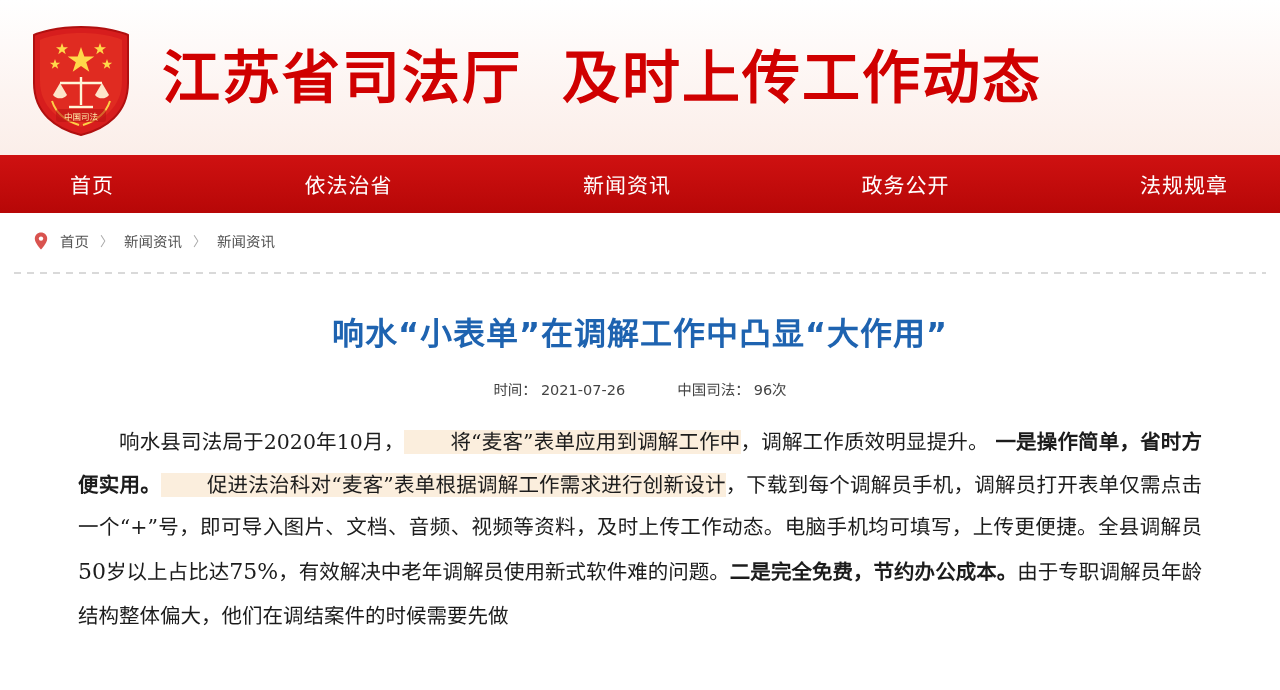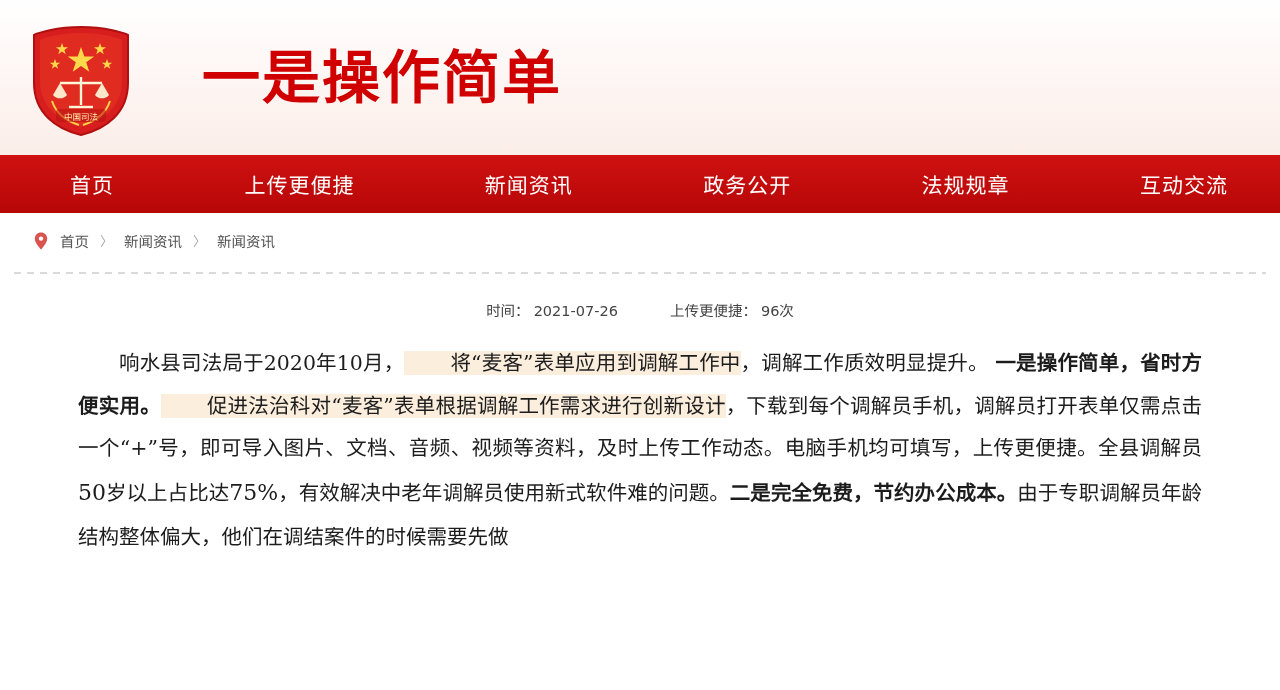--- a/index.html
+++ b/index.html
@@ -209,60 +209,61 @@
           <path d="M30 80 C34 92 44 100 57 104"></path>
           <path d="M88 80 C84 92 74 100 61 104"></path>
         </g>
 
         <rect x="34" y="88" width="50" height="13" rx="3" fill="#b81313" opacity="0.55"></rect>
         <text x="59" y="98.5" font-size="8.5" text-anchor="middle" fill="#ffe9a8" font-family="DejaVu Sans, sans-serif">中国司法</text>
       </svg>
     </div>
 
     <div class="site-title">
-      <span class="t2">一是操作简单</span>
+      <span class="t1">江苏省司法厅</span>
+      <span class="t2">及时上传工作动态</span>
     </div>
   </div>
 
   <div class="main-nav">
     <div class="nav-item">首页</div>
-    <div class="nav-item">上传更便捷</div>
+    <div class="nav-item">依法治省</div>
     <div class="nav-item">新闻资讯</div>
     <div class="nav-item">政务公开</div>
     <div class="nav-item">法规规章</div>
-    <div class="nav-item">互动交流</div>
   </div>
 
   <div class="breadcrumb-bar">
     <span class="pin-icon">
       <svg width="14" height="18" viewBox="0 0 14 18" xmlns="http://www.w3.org/2000/svg">
         <path d="M7 0.6 C3.5 0.6 0.8 3.3 0.8 6.7 C0.8 11.2 7 17.4 7 17.4 C7 17.4 13.2 11.2 13.2 6.7 C13.2 3.3 10.5 0.6 7 0.6 Z" fill="#d9534f"></path>
         <circle cx="7" cy="6.6" r="2.2" fill="#ffffff"></circle>
       </svg>
     </span>
     <span class="crumb link">首页</span>
     <span class="crumb-sep">〉</span>
     <span class="crumb link">新闻资讯</span>
     <span class="crumb-sep">〉</span>
     <span class="crumb">新闻资讯</span>
   </div>
 
   <div class="dashed-sep"></div>
 
   <div class="content-wrap">
 
+    <h1 class="article-title">响水“小表单”在调解工作中凸显“大作用”</h1>
 
     <div class="article-meta">
       <span class="meta-group">
         <span class="meta-label">时间：</span>
         <span class="meta-value">2021-07-26</span>
       </span>
       <span class="meta-gap"></span>
       <span class="meta-group">
-        <span class="meta-label">上传更便捷：</span>
+        <span class="meta-label">中国司法：</span>
         <span class="meta-value">96次</span>
       </span>
     </div>
 
     <p class="article-body"><span>响水县司法局于2020年10月，</span><span class="hl">将“麦客”表单应用到调解工作中</span><span>，调解工作质效明显提升。 </span><span class="b">一是操作简单，省时方便实用。</span><span class="hl">促进法治科对“麦客”表单根据调解工作需求进行创新设计</span><span>，下载到每个调解员手机，调解员打开表单仅需点击一个“+”号，即可导入图片、文档、音频、视频等资料，及时上传工作动态。电脑手机均可填写，上传更便捷。全县调解员</span><span class="small-num">50</span><span>岁以上占比达</span><span class="small-num">75%</span><span>，有效解决中老年调解员使用新式软件难的问题。</span><span class="b">二是完全免费，节约办公成本。</span><span>由于专职调解员年龄结构整体偏大，他们在调结案件的时候需要先做</span></p>
   </div>
 
   <div class="fade-bottom"></div>
 </div>
 

